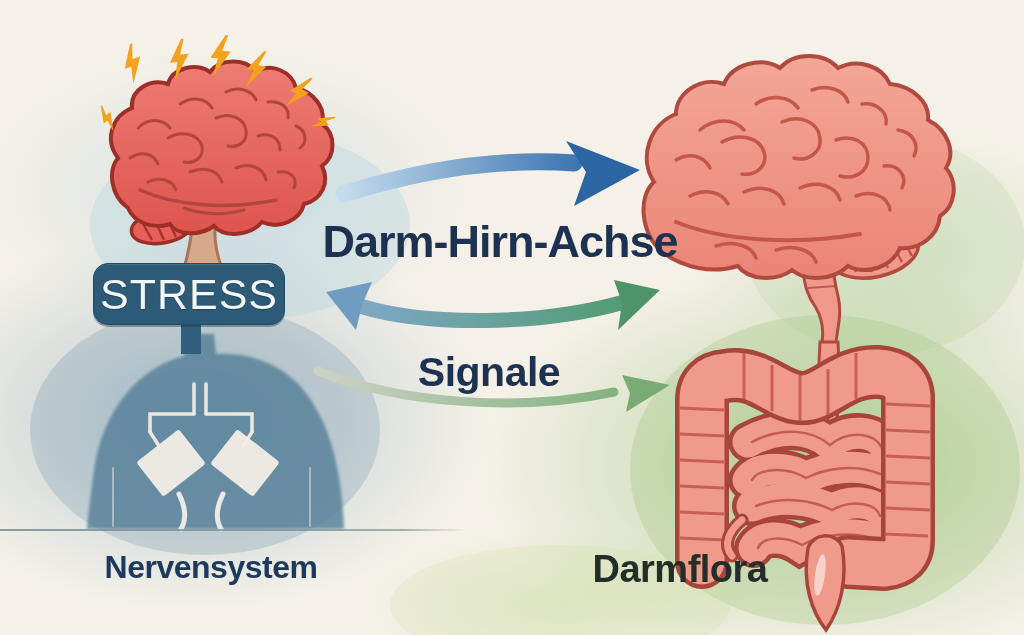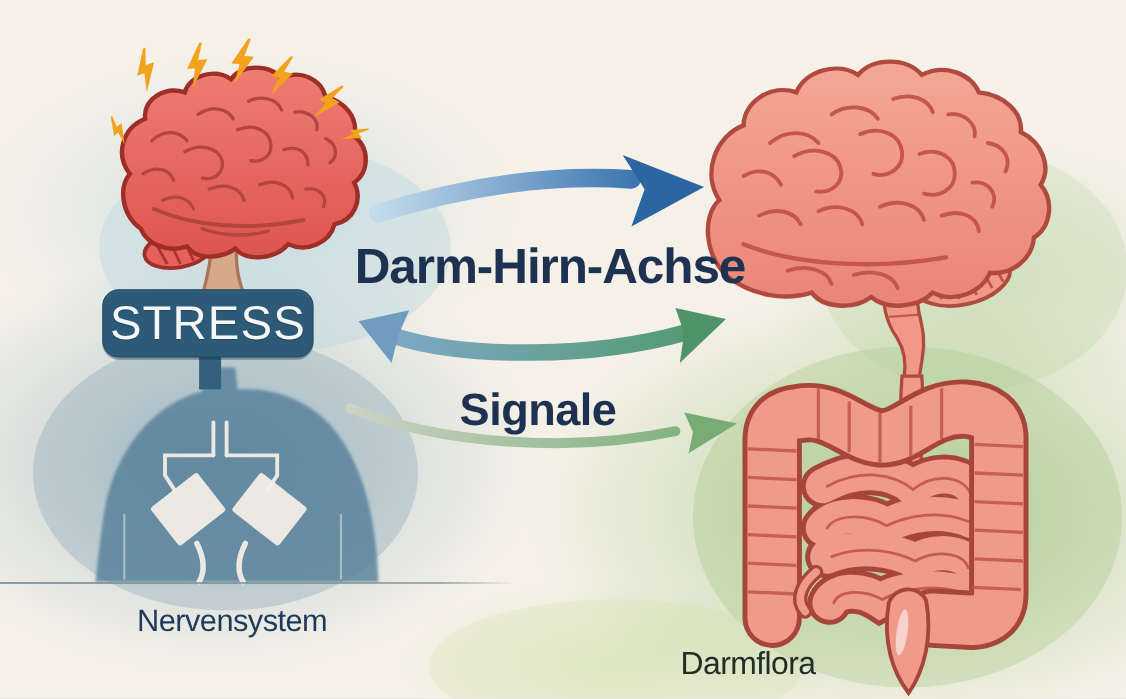--- a/index.html
+++ b/index.html
@@ -22,22 +22,22 @@
     box-shadow:0 2px 0 rgba(22,52,71,.4), inset 0 1px 0 rgba(255,255,255,.12);
     display:flex;align-items:center;justify-content:center;
   }
   .stress-badge span{
     color:#f4f6f8;font-size:43px;font-weight:400;letter-spacing:1px;line-height:1;
     text-shadow:0 1px 1px rgba(0,0,0,.25);
   }
   .txt{position:absolute;text-align:center;transform:translateX(-50%);white-space:nowrap;line-height:1;}
   .axis-title{left:500px;top:219px;font-size:45px;font-weight:700;color:#1d3150;letter-spacing:-1px;}
   .signal-label{left:489px;top:352px;font-size:41px;font-weight:700;color:#1d3150;letter-spacing:-0.5px;}
-  .caption-left{left:211px;top:551px;font-size:28px;font-weight:400;color:#1d3a5c;letter-spacing:-0.5px;}
-  .caption-right{left:680px;top:550px;font-size:29px;font-weight:400;color:#232e28;letter-spacing:-0.5px;margin-top:40px;}
+  .caption-left{left:211px;top:551px;font-size:32px;font-weight:700;color:#1d3a5c;letter-spacing:-0.5px;}
+  .caption-right{left:680px;top:550px;font-size:38px;font-weight:700;color:#232e28;letter-spacing:-0.5px;}
 </style>
 </head>
 <body>
 
 <div class="canvas">
 
   <svg class="illo" width="1024" height="635" viewBox="0 0 1024 635">
     <defs>
       <linearGradient id="gradBlue" gradientUnits="userSpaceOnUse" x1="344" y1="180" x2="600" y2="170">
         <stop offset="0" stop-color="#c3dbec"></stop>

